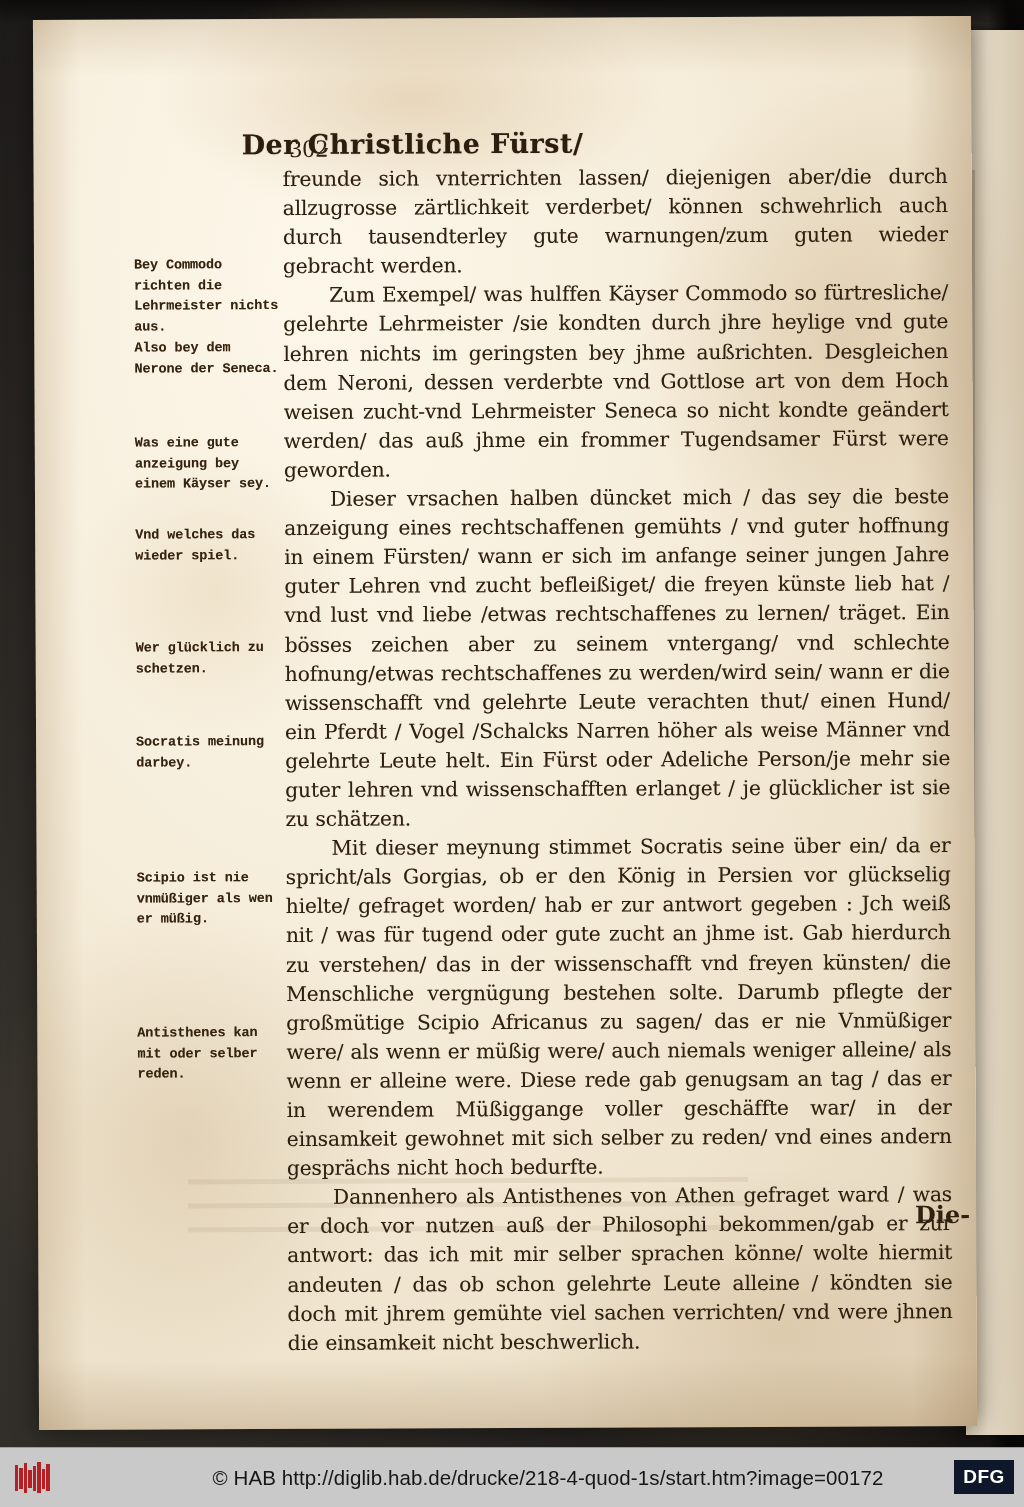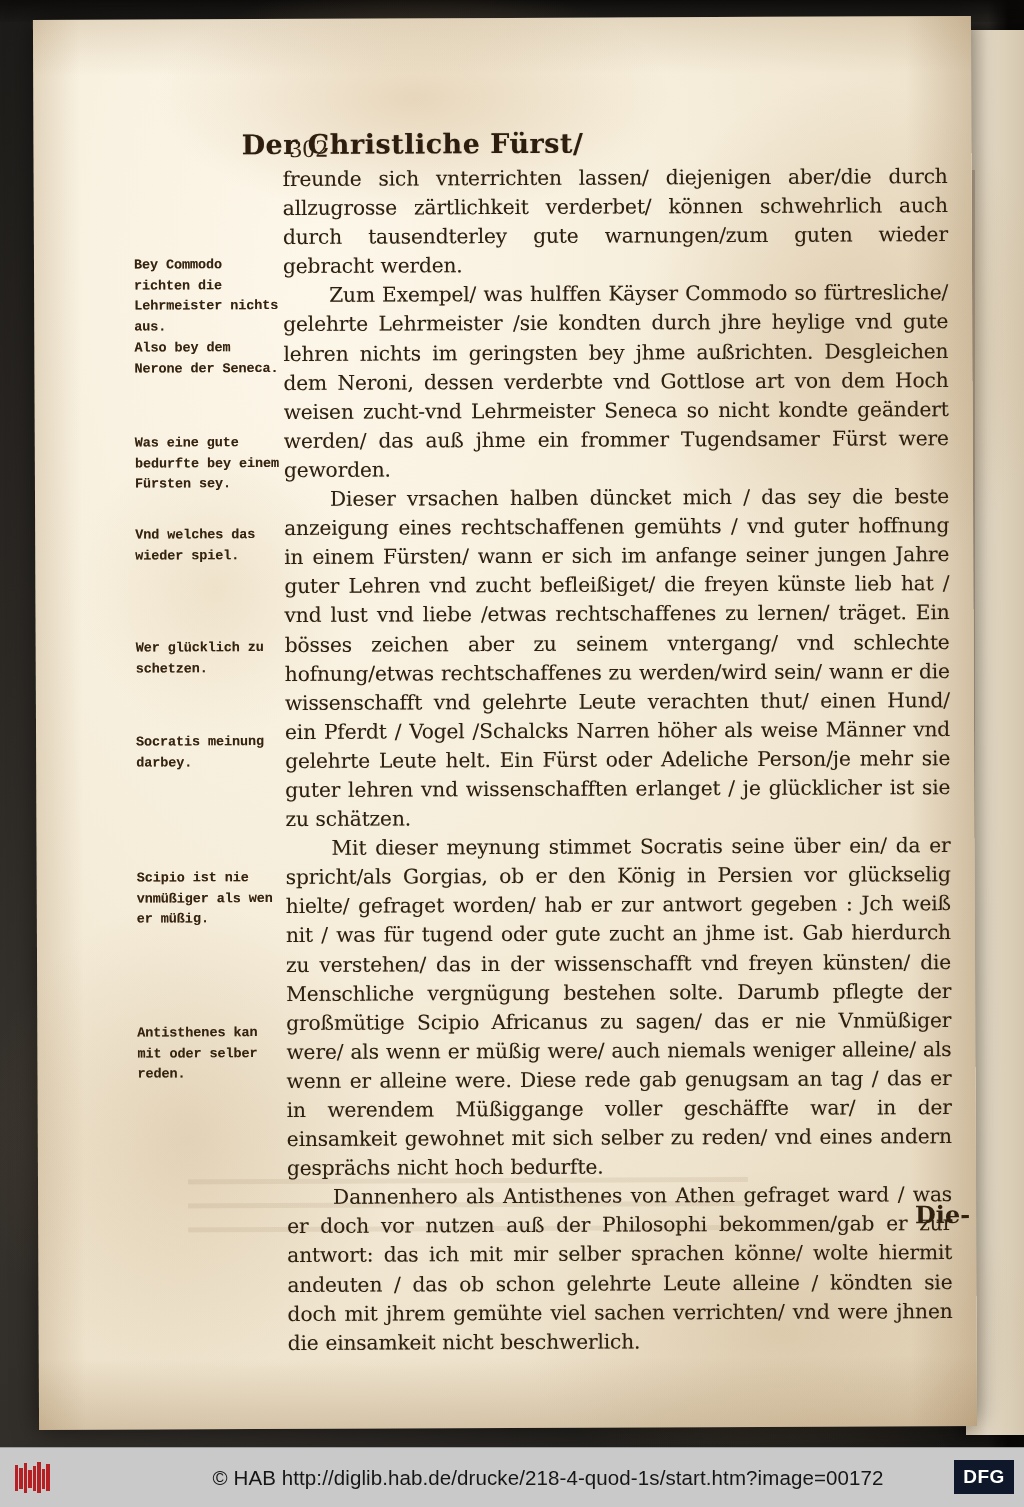--- a/index.html
+++ b/index.html
@@ -253,21 +253,21 @@
     <div class="showthrough"></div>
 
     <div id="running-head">
       <div id="folio">302</div>
       <div id="head-title">Der Christliche Fürst/</div>
     </div>
 
     <div id="marginalia">
         <div class="margin-note" style="top: 0px;">Bey Commodo richten die Lehrmeister nichts aus.</div>
         <div class="margin-note" style="top: 74px; margin-top: 9px;">Also bey dem Nerone der Seneca.</div>
-        <div class="margin-note" style="top: 178px;">Was eine gute bedurfte bey einem Fürsten sey.</div>
+        <div class="margin-note" style="top: 178px;">Was eine gute anzeigung bey einem Käyser sey.</div>
         <div class="margin-note" style="top: 270px;">Vnd welches das wieder spiel.</div>
         <div class="margin-note" style="top: 383px;">Wer glücklich zu schetzen.</div>
         <div class="margin-note" style="top: 477px;">Socratis meinung darbey.</div>
         <div class="margin-note" style="top: 613px;">Scipio ist nie vnmüßiger als wen er müßig.</div>
         <div class="margin-note" style="top: 768px;">Antisthenes kan mit oder selber reden.</div>
       </div>
 
     <div id="body-col">
         <p class="para">freunde sich vnterrichten lassen/ diejenigen aber/die durch allzugrosse zärtlichkeit verderbet/ können schwehrlich auch durch tausendterley gute warnungen/zum guten wieder gebracht werden.</p>
         <p class="para">Zum Exempel/ was hulffen Käyser Commodo so fürtresliche/ gelehrte Lehrmeister /sie kondten durch jhre heylige vnd gute lehren nichts im geringsten bey jhme außrichten. Desgleichen dem Neroni, dessen verderbte vnd Gottlose art von dem Hoch weisen zucht-vnd Lehrmeister Seneca so nicht kondte geändert werden/ das auß jhme ein frommer Tugendsamer Fürst were geworden.</p>

